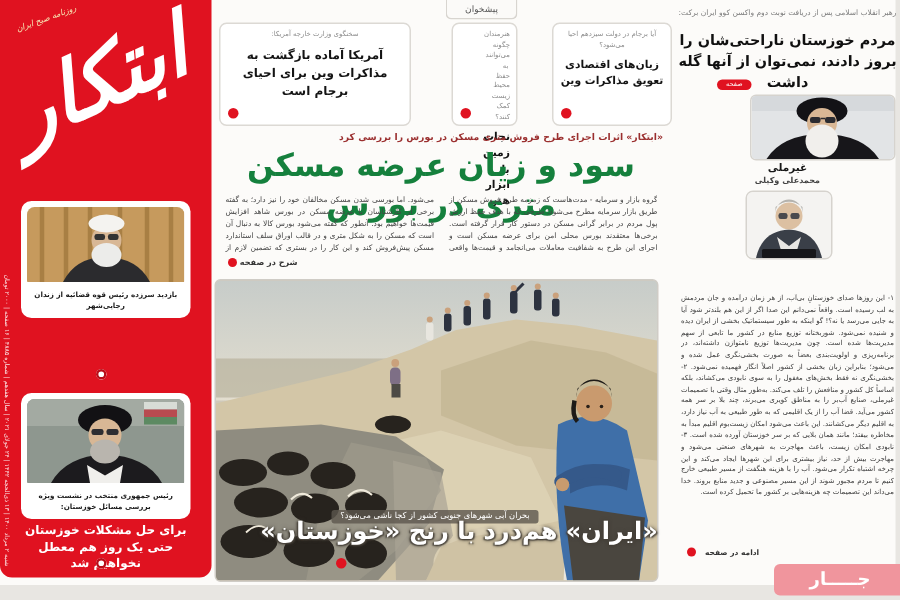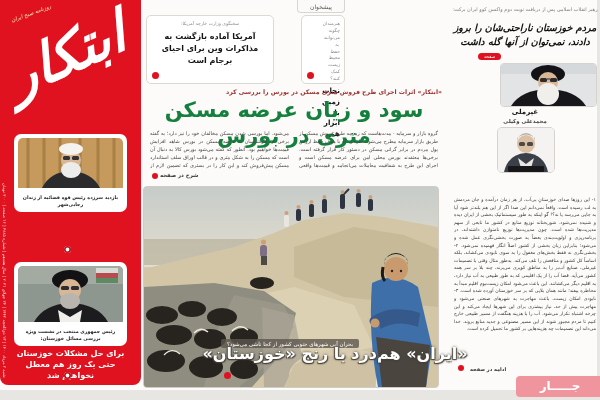--- a/index.html
+++ b/index.html
@@ -41,27 +41,27 @@
     font-size:5px;color:#454545;line-height:1.6;text-align:justify;
     column-count:2;column-gap:10px;}
   .lead-more{position:absolute;left:152px;top:172px;font-size:5.4px;font-weight:700;color:#333;}
   .photo{position:absolute;left:143px;top:186px;width:294px;height:200px;border:1px solid #cfccc6;
     border-radius:4px;overflow:hidden;background:#cfc9ba;}
   .photo svg{display:block;}
   .photo-kicker{position:absolute;left:143px;top:330px;width:294px;text-align:center;}
   .photo-kicker span{background:rgba(92,86,78,.8);color:#fff;font-size:5.5px;padding:1.5px 6px;border-radius:2px;}
   .photo-headline{position:absolute;left:143px;top:344px;width:326px;text-align:center;
     font-size:16px;font-weight:700;color:#fff;line-height:1.3;
-    text-shadow:0 0 3px rgba(70,64,56,.95),1px 1px 1px rgba(70,64,56,.9),-1px 1px 1px rgba(70,64,56,.9);margin-left:29px;}
+    text-shadow:0 0 3px rgba(70,64,56,.95),1px 1px 1px rgba(70,64,56,.9),-1px 1px 1px rgba(70,64,56,.9);}
   .photo-dot{position:absolute;left:286px;top:372px;}
   
   .rc-kicker{position:absolute;left:452px;top:5px;width:146px;text-align:center;
     font-size:5px;color:#7c7c7c;line-height:1.6;}
   .rc-headline{position:absolute;left:452px;top:21px;width:146px;text-align:center;
-    font-size:9.6px;font-weight:700;color:#101010;line-height:1.45;font-style:italic;}
+    font-size:9.6px;font-weight:700;color:#101010;line-height:1.45;}
   .page-pill{position:absolute;left:478px;top:53px;background:#e01220;color:#fff;
     font-size:4.4px;padding:1px 6px;border-radius:5px;}
   .rc-photo{position:absolute;left:500px;top:63px;width:95px;height:42px;border:1px solid #d6d3ce;
     border-radius:4px;overflow:hidden;}
   .ed-label{position:absolute;left:452px;top:108px;width:146px;text-align:center;font-size:7px;font-weight:700;color:#161616;}
   .ed-author{position:absolute;left:452px;top:118px;width:146px;text-align:center;font-size:5.4px;font-weight:700;color:#444;}
   .ed-photo{position:absolute;left:497px;top:127px;width:56px;height:44px;border:1px solid #d6d3ce;border-radius:5px;overflow:hidden;background:#f2f1ef;}
   .ed-title{position:absolute;left:452px;top:174px;width:146px;text-align:center;
     font-size:7.4px;font-weight:700;color:#131313;line-height:1.5;}
   .ed-body{position:absolute;left:454px;top:196px;width:142px;height:166px;overflow:hidden;
@@ -75,20 +75,25 @@
 </head>
 <body>
 
 <div id="stage">
   <div class="page">
 
     <div class="tab">
       <span>پیشخوان</span>
     </div>
 
+    <div class="pbox" style="left:368px;width:80px;">
+      <div class="k">آیا برجام در دولت سیزدهم احیا می‌شود؟</div>
+      <div class="h">زیان‌های اقتصادی تعویق مذاکرات وین</div>
+      <span class="dot"></span>
+    </div>
     <div class="pbox" style="left:301px;width:44px;padding-left:32px;">
       <div class="k">هنرمندان چگونه می‌توانند به حفظ محیط زیست کمک کنند؟</div>
       <div class="h">نجات زمین با ابزار هنر</div>
       <span class="dot"></span>
     </div>
     <div class="pbox" style="left:146px;width:128px;">
       <div class="k">سخنگوی وزارت خارجه آمریکا:</div>
       <div class="h" style="font-size:8px;">آمریکا آماده بازگشت به مذاکرات وین برای احیای برجام است</div>
       <span class="dot"></span>
     </div>

